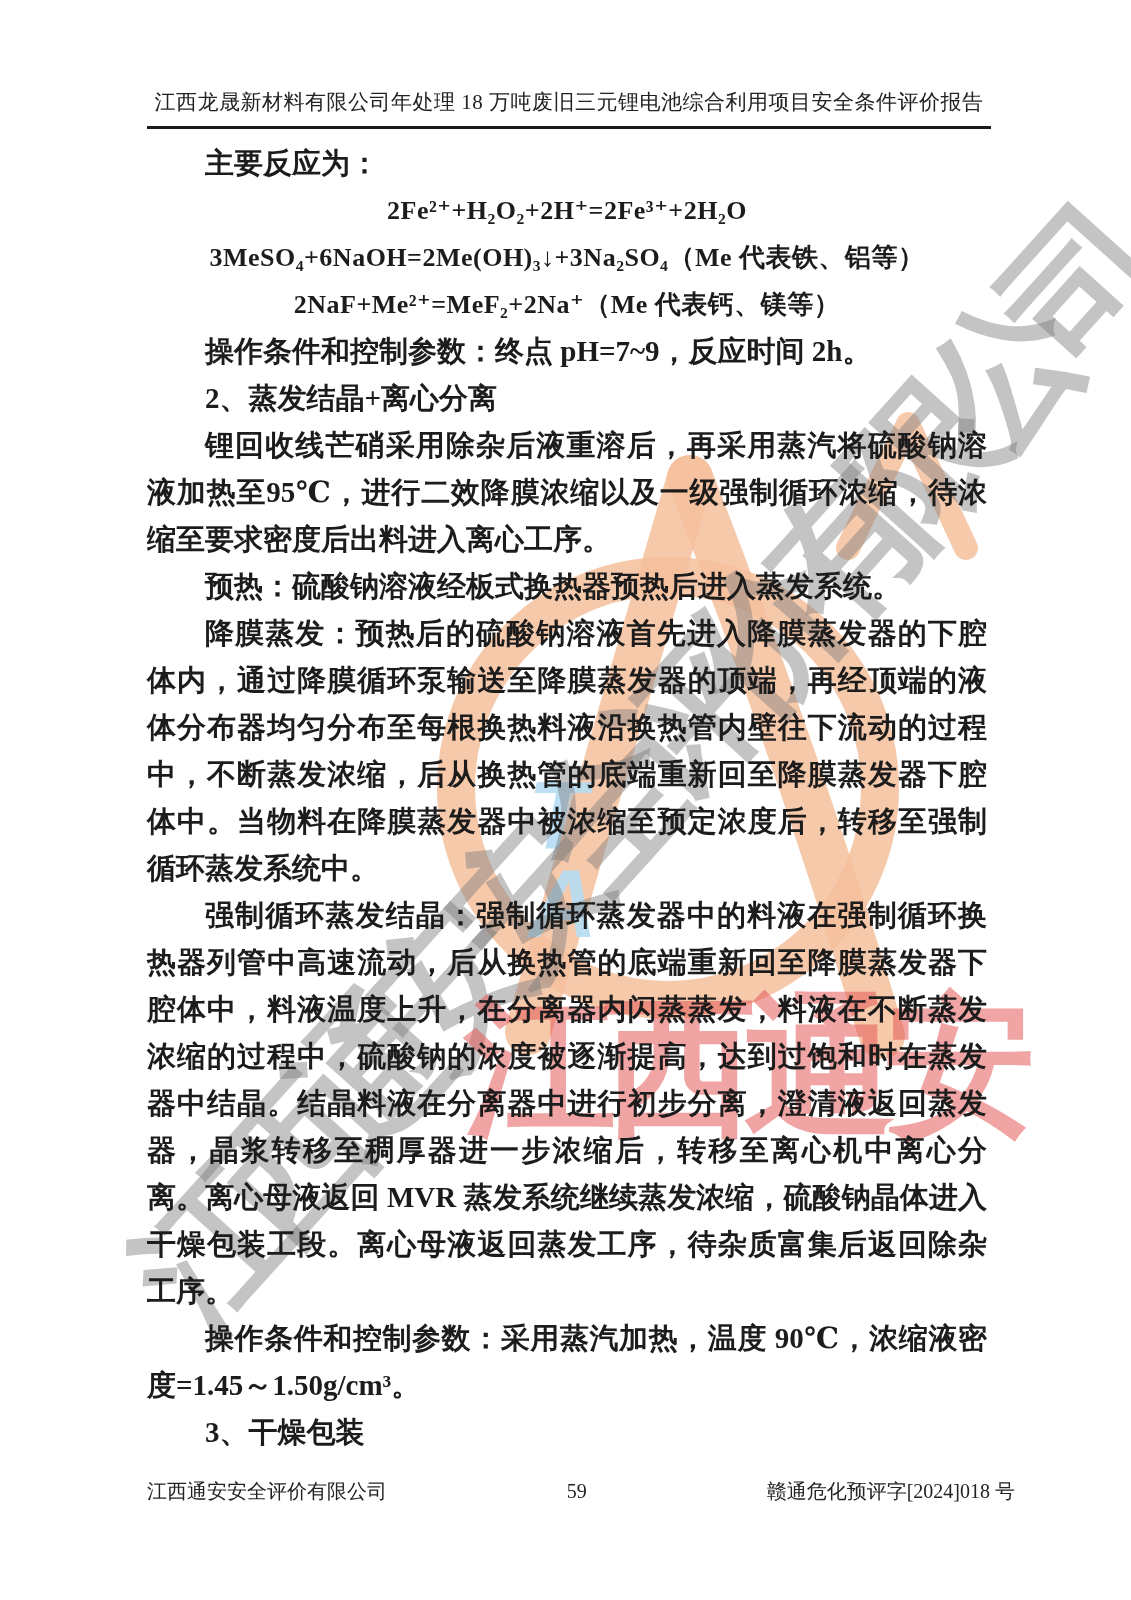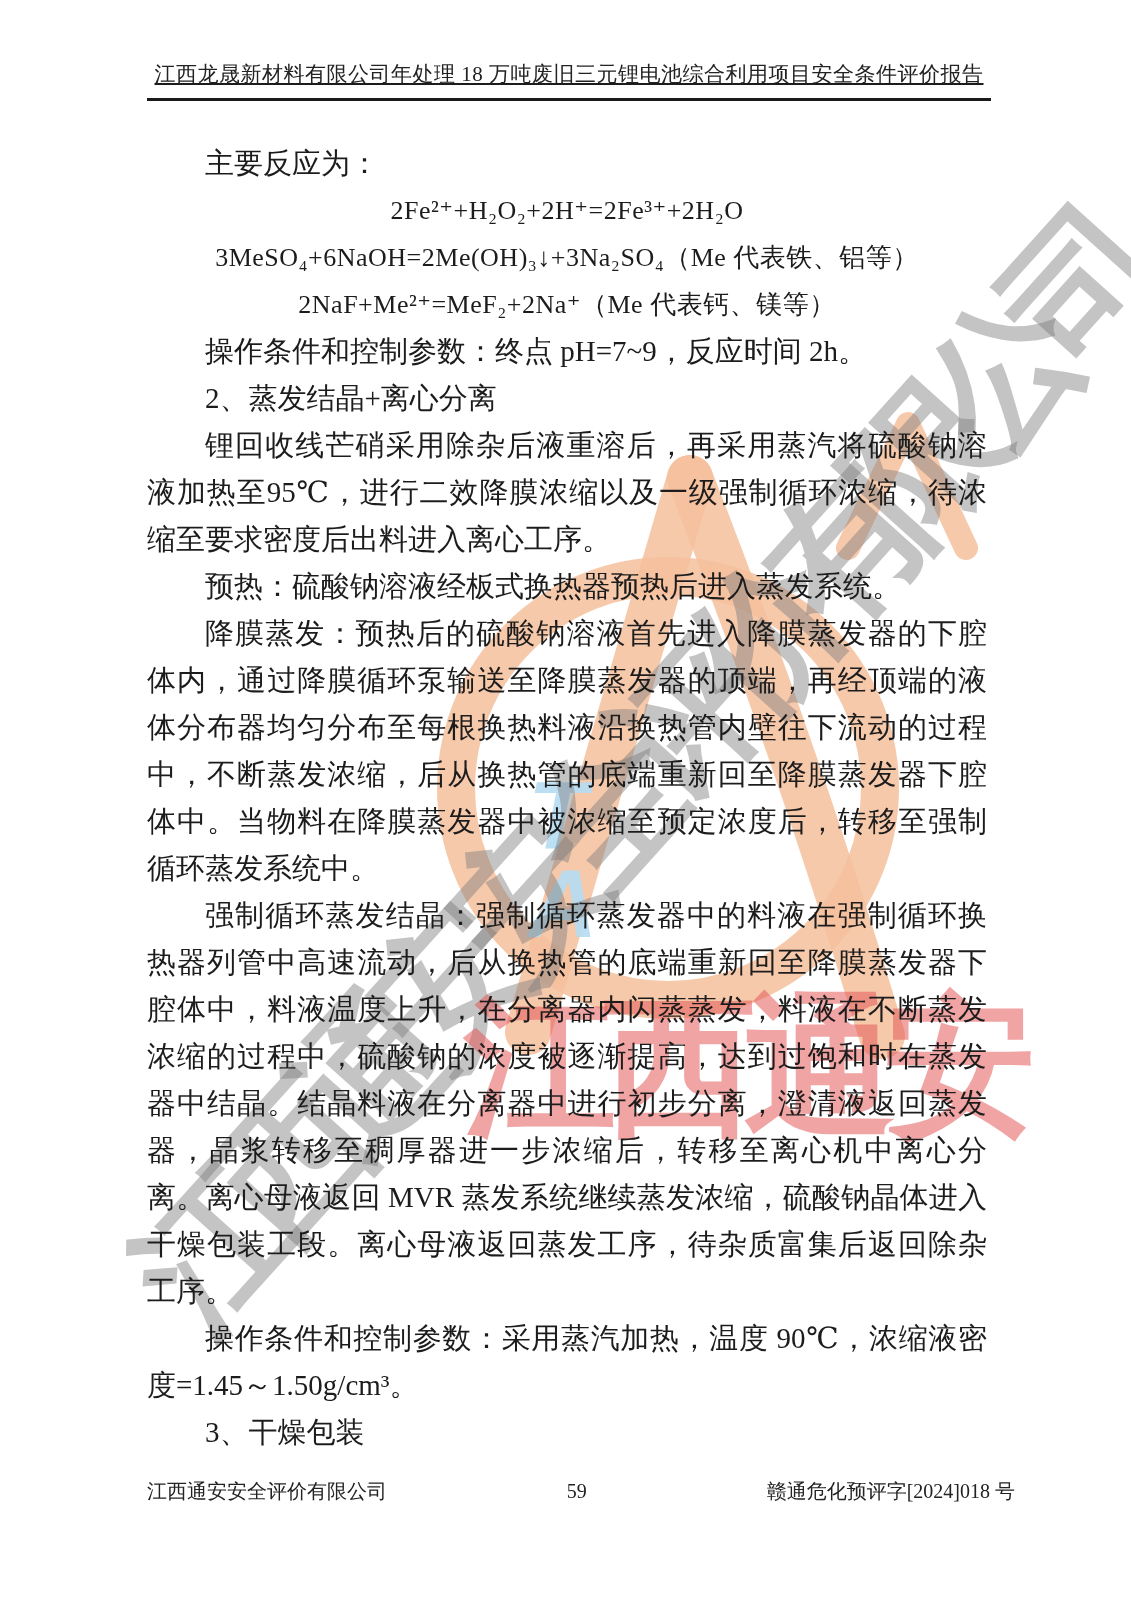--- a/index.html
+++ b/index.html
@@ -11,23 +11,22 @@
     background: #ffffff;
     overflow: hidden;
     font-family: "Liberation Serif", "DejaVu Serif", serif;
     color: #1c1c1c;
   }
   
   .header {
     position: absolute;
     left: 147px;
     right: 140px;
-    top: 60px;
+    top: 88px;
     z-index: 2;
-    text-decoration: underline;
   }
   .header-title {
     text-align: center;
     font-size: 21px;
     letter-spacing: 0.5px;
     color: #222;
     white-space: nowrap;
   }
   .header-rule {
     margin-top: 10px;
@@ -36,20 +35,21 @@
   
   .content {
     position: absolute;
     left: 147px;
     width: 840px;
     top: 140px;
     z-index: 2;
     font-size: 29px;
     line-height: 47px;
     text-align: justify;
+    font-weight: bold;
   }
   .para { margin: 0; text-indent: 2em; }
   .formula {
     margin: 0;
     text-align: center;
     text-indent: 0;
     font-size: 26px;
     line-height: 47px;
     letter-spacing: 0.5px;
   }

